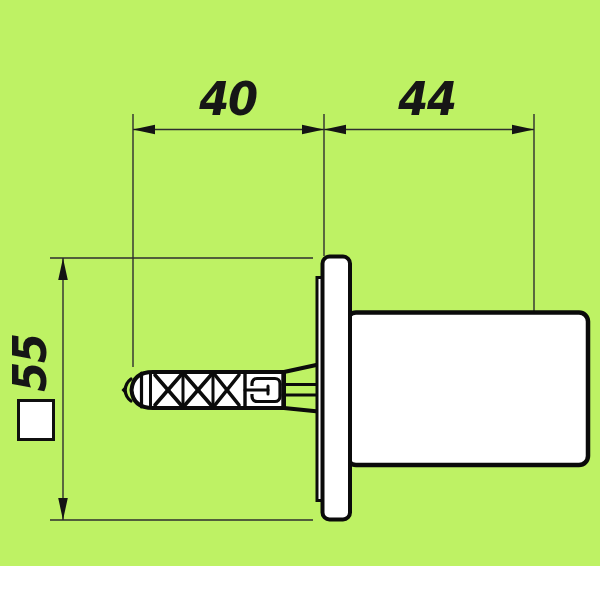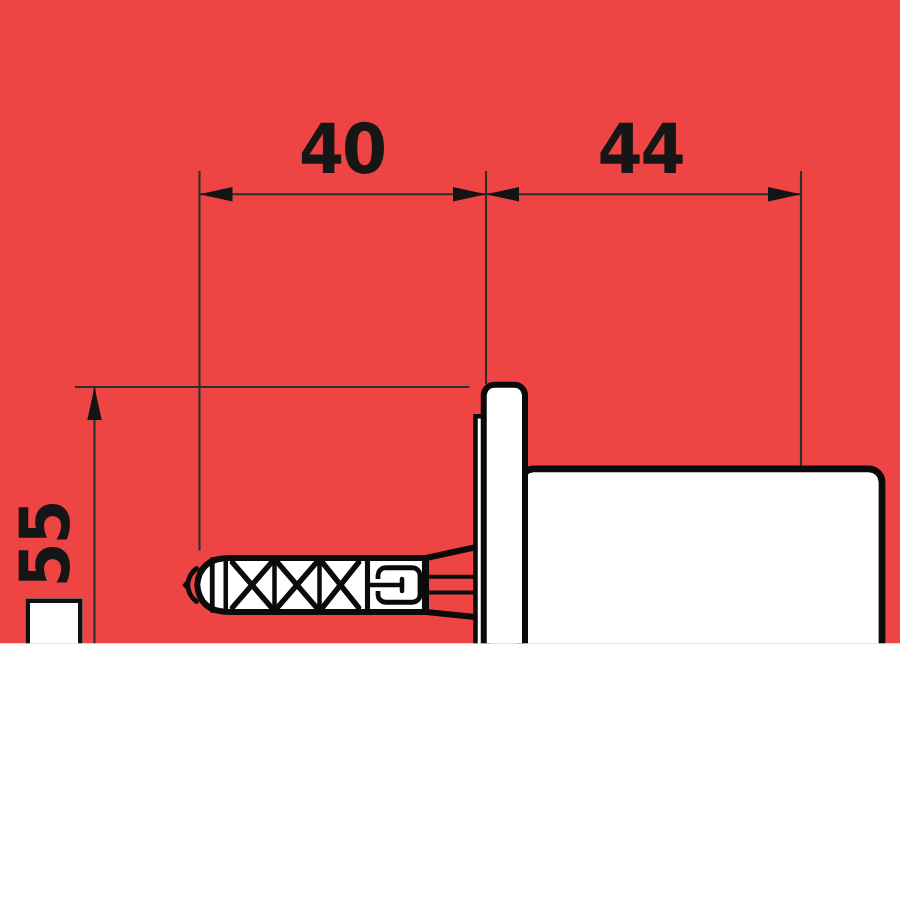--- a/index.html
+++ b/index.html
@@ -1,17 +1,17 @@
 <!DOCTYPE html>
 <html><head>
 <meta charset="utf-8">
 <style>
   html,body{margin:0;padding:0;background:#fff;}
-  .stage{position:relative;width:600px;height:429px;background:#ef4444;overflow:hidden;
-         font-family:"DejaVu Sans","Liberation Sans",sans-serif;}
+  .stage{position:relative;width:600px;height:566px;background:#bef264;overflow:hidden;
+         font-family:"DejaVu Sans","Liberation Sans",sans-serif;font-style:italic;}
   .linework{position:absolute;left:0;top:0;}
   .dim-label{position:absolute;font-weight:700;font-size:46px;line-height:1;
              color:#161616;letter-spacing:-1.5px;text-align:center;
              transform:scaleX(.94);}
   .dim-label.rot{transform:rotate(-90deg) scaleX(.94);transform-origin:center center;}
   .square-symbol{position:absolute;left:17px;top:399px;width:32px;height:36px;
                  border:3px solid #101010;background:#fff;}
 </style>
 </head>
 <body>

